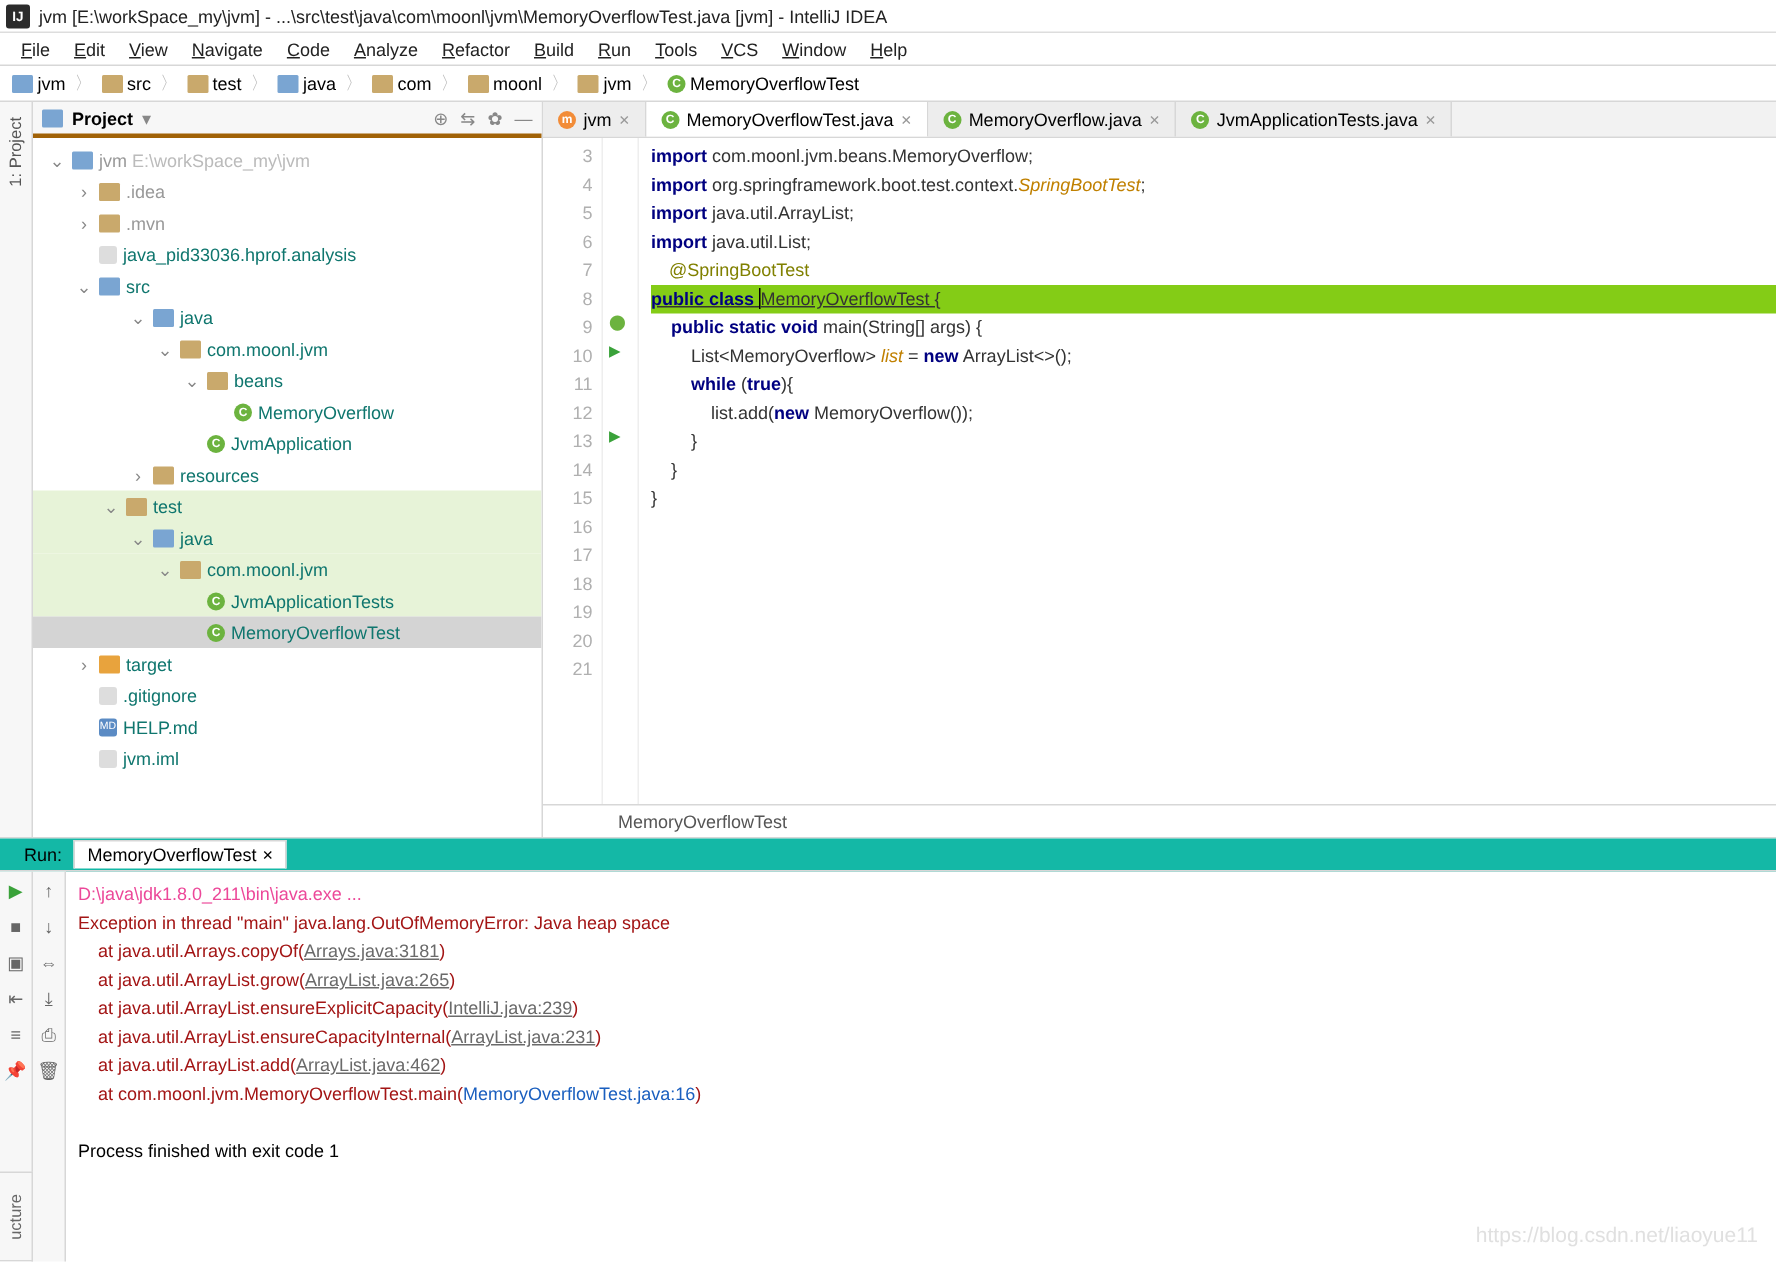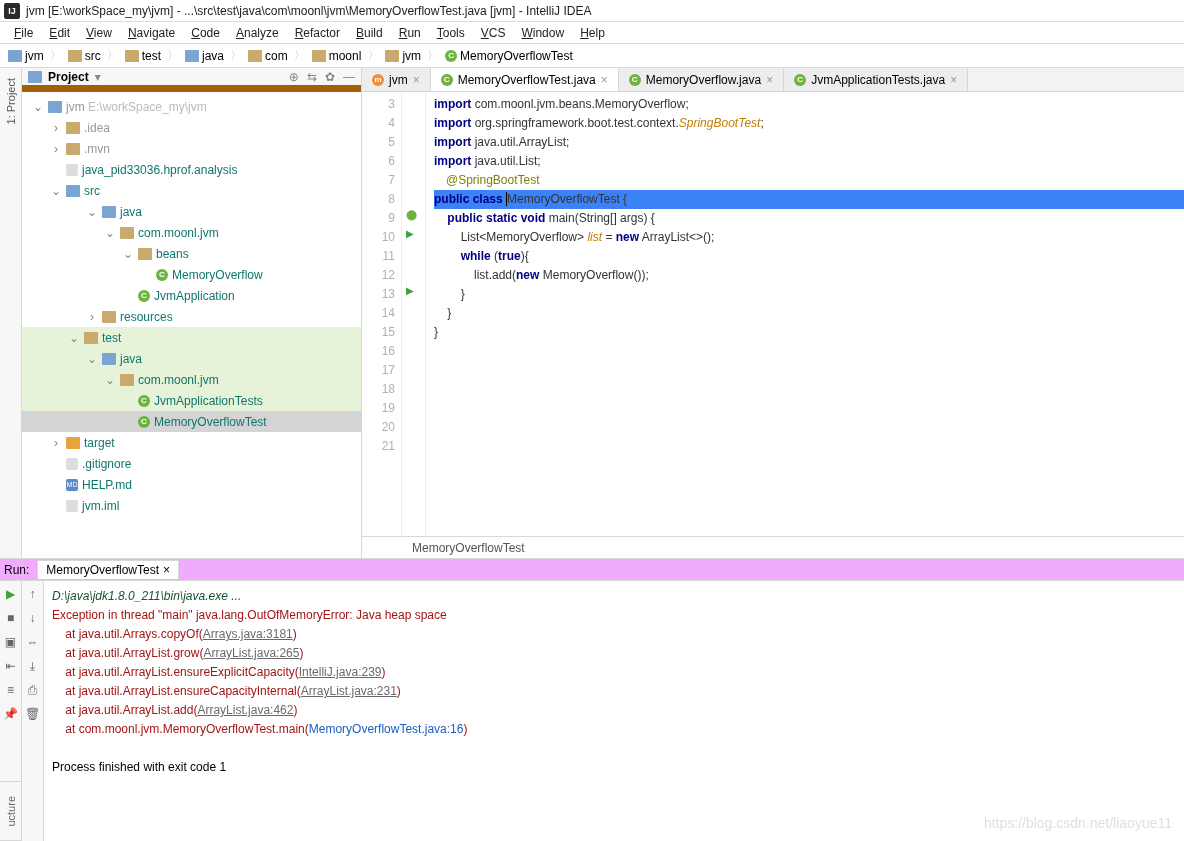--- a/index.html
+++ b/index.html
@@ -13,21 +13,21 @@
   .breadcrumb { height:24px;display:flex;align-items:center;padding:0 6px;background:#fff;border-bottom:1px solid #d7d7d7; gap:2px;}
   .breadcrumb .sep{color:#bbb;margin:0 2px;}
   .breadcrumb .crumb{display:flex;align-items:center;gap:3px;padding:1px 2px;}
   .ico-folder{display:inline-block;width:14px;height:12px;background:#c9a96c;border-radius:1px;position:relative;}
   .ico-folder.blue{background:#7aa5d2;}
   .ico-c{display:inline-block;width:12px;height:12px;border-radius:50%;background:#6cb33f;color:#fff;font-size:8px;line-height:12px;text-align:center;font-weight:bold;}
   .main { display:flex; height:490px; }
   .side-gutter{ width:22px;background:#f7f7f7;border-right:1px solid #d7d7d7;display:flex;flex-direction:column;align-items:center;padding-top:6px;}
   .side-gutter span{writing-mode:vertical-rl;transform:rotate(180deg);font-size:11px;color:#555;margin-top:4px;}
   .proj-panel{width:340px;border-right:1px solid #d7d7d7;display:flex;flex-direction:column;}
-  .proj-head{height:24px;background:#f7f7f7;border-bottom:7px solid #a16207;display:flex;align-items:center;padding:0 6px;gap:6px;}
+  .proj-head{height:24px;background:#f7f7f7;border-bottom:3px solid #a16207;display:flex;align-items:center;padding:0 6px;gap:6px;}
   .proj-head .title{font-weight:bold;}
   .proj-head .rhs{margin-left:auto;display:flex;gap:8px;color:#888;}
   .tree{flex:1;overflow:auto;padding:4px 0;user-select:none;}
   .tree-row{height:21px;display:flex;align-items:center;padding-left:6px;gap:4px;white-space:nowrap;}
   .tree-row .arrow{width:12px;color:#888;display:inline-block;text-align:center;}
   .tree-row .arrow.open::before{content:"⌄";}
   .tree-row .arrow.closed::before{content:"›";}
   .tree-row .arrow.none::before{content:"";}
   .tree-row .label{color:#0f766e;}
   .tree-row.muted .label{color:#999;text-align:right;}
@@ -41,32 +41,32 @@
   .tab .x{color:#999;}
   .ico-m{display:inline-block;width:12px;height:12px;border-radius:50%;background:#f28c38;color:#fff;font-size:8px;line-height:12px;text-align:center;font-weight:bold;}
   .code-area{flex:1;display:flex;font-family:Consolas,monospace;font-size:12px;background:#fff;position:relative;}
   .gutter{width:40px;background:#fff;border-right:1px solid #eee;color:#b0b0b0;text-align:right;padding:3px 6px 0 0;line-height:19px;}
   .gutter2{width:24px;border-right:1px solid #eee;position:relative;}
   .gutter2 .run-ico{position:absolute;left:4px;color:#3aa23a;font-size:10px;}
   .code{flex:1;padding:3px 0 0 8px;line-height:19px;white-space:pre;color:#333;}
   .kw{color:#000080;font-weight:bold;}
   .ann{color:#808000;margin-left:12px;}
   .gold{color:#c08000;font-style:italic;}
-  .hl-line{background:#3b82f6;display:inline-block;width:100%;}
+  .hl-line{background:#84cc16;display:inline-block;width:100%;text-decoration:underline;}
   .caret{border-left:1px solid #000;}
   .crumb-bar{height:22px;border-top:1px solid #d7d7d7;display:flex;align-items:center;padding-left:50px;color:#555;font-size:12px;background:#fff;}
   .run-panel{border-top:1px solid #d7d7d7;height:288px;display:flex;flex-direction:column;}
-  .run-head{height:22px;background:#f0abfc;border-bottom:1px solid #d7d7d7;display:flex;align-items:center;padding-left:4px;gap:8px;}
+  .run-head{height:22px;background:#14b8a6;border-bottom:1px solid #d7d7d7;display:flex;align-items:center;padding-left:16px;gap:8px;}
   .run-tab{background:#fff;border:1px solid #d7d7d7;border-bottom:none;padding:2px 8px;display:flex;align-items:center;gap:4px;}
   .run-body{flex:1;display:flex;}
   .run-gutter{width:22px;background:#f7f7f7;border-right:1px solid #d7d7d7;display:flex;flex-direction:column;align-items:center;gap:10px;padding-top:6px;color:#666;}
   .run-gutter2{width:22px;background:#f7f7f7;border-right:1px solid #d7d7d7;display:flex;flex-direction:column;align-items:center;gap:10px;padding-top:6px;color:#666;}
   .run-green{color:#3aa23a;}
   .console{flex:1;font-family:Consolas,monospace;font-size:12px;padding:6px 8px;line-height:19px;}
-  .console .cmd{color:#14532d;font-style:italic;}
+  .console .cmd{color:#ec4899;}
   .console .err{color:#a31515;}
   .console .lnk{color:#6a6a6a;text-decoration:underline;}
   .console .blnk{color:#1a5fbf;}
   .struct-tab{position:absolute;left:0;bottom:0;width:22px;height:60px;background:#f7f7f7;border:1px solid #d7d7d7;border-left:none;display:flex;align-items:center;justify-content:center;}
   .struct-tab span{writing-mode:vertical-rl;transform:rotate(180deg);font-size:11px;color:#666;}
   .watermark{position:absolute;right:12px;bottom:10px;color:#e0e0e0;font-size:14px;}
 </style>
 </head>
 <body>
 

